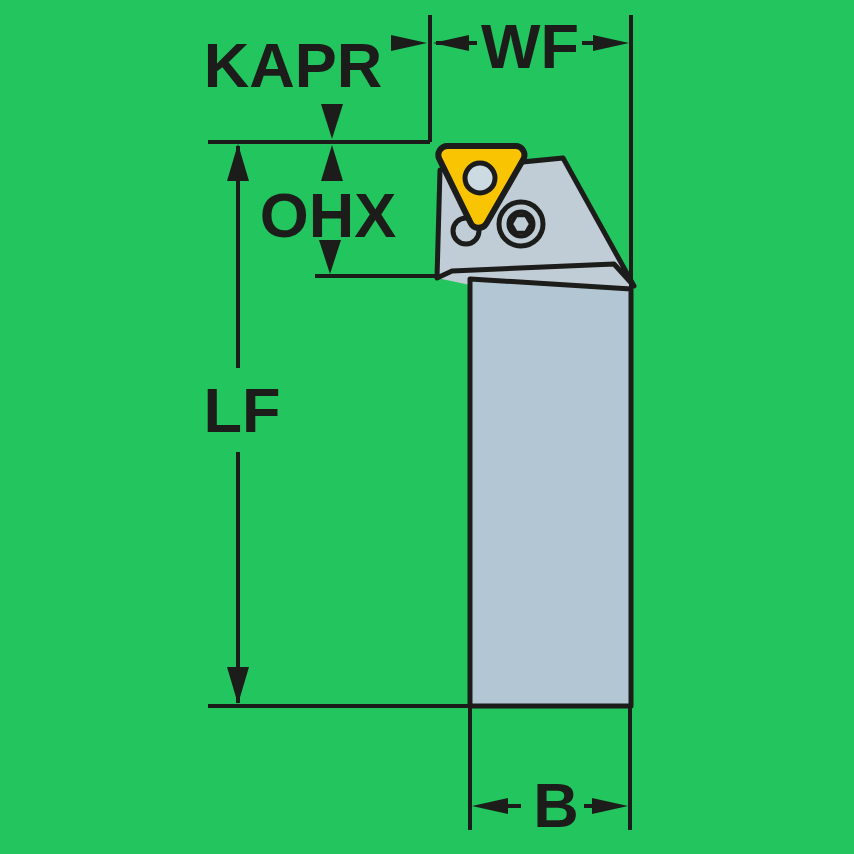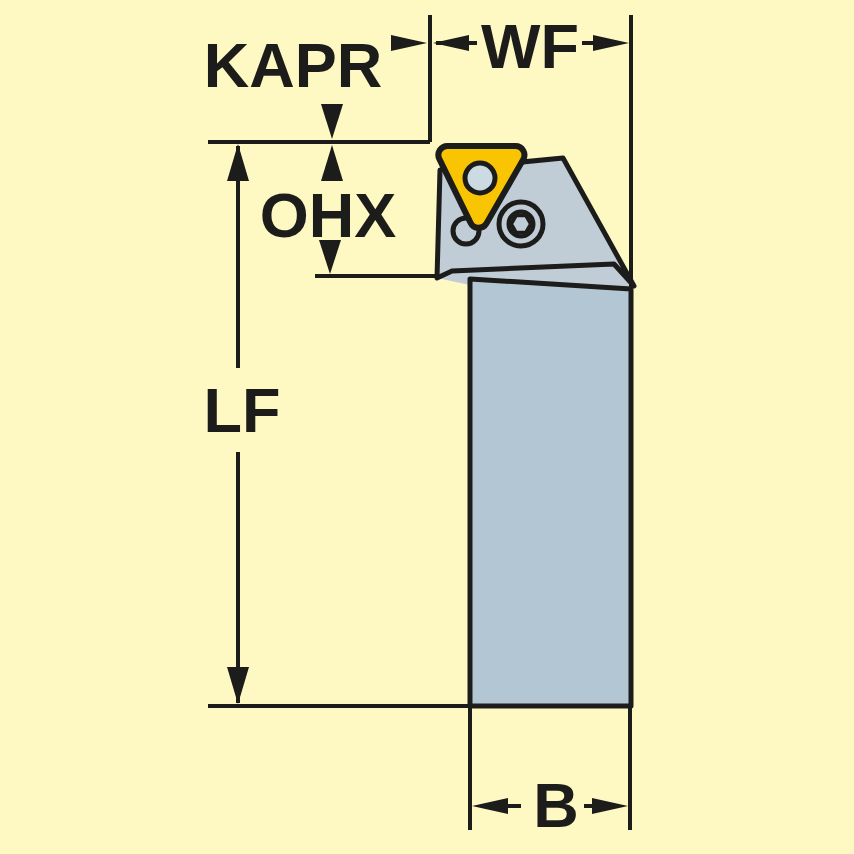--- a/index.html
+++ b/index.html
@@ -7,21 +7,21 @@
     padding: 0;
     background: #ffffff;
     width: 854px;
     height: 854px;
     overflow: hidden;
   }
   .stage {
     position: relative;
     width: 854px;
     height: 854px;
-    background: #fef9c3;
+    background: #22c55e;
   }
   svg { display: block; }
   .dim-label {
     font-family: "Liberation Sans", "DejaVu Sans", sans-serif;
     font-weight: bold;
     font-size: 63px;
     letter-spacing: 0px;
   }
 </style>
 </head>

